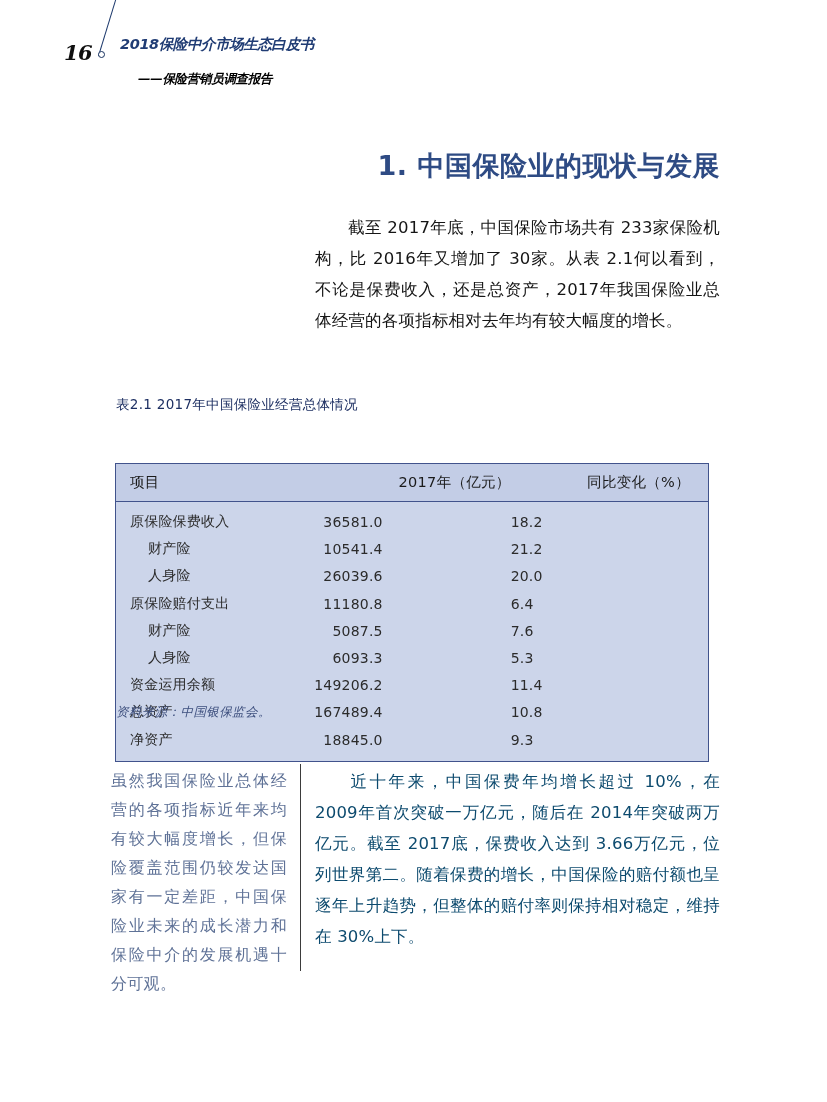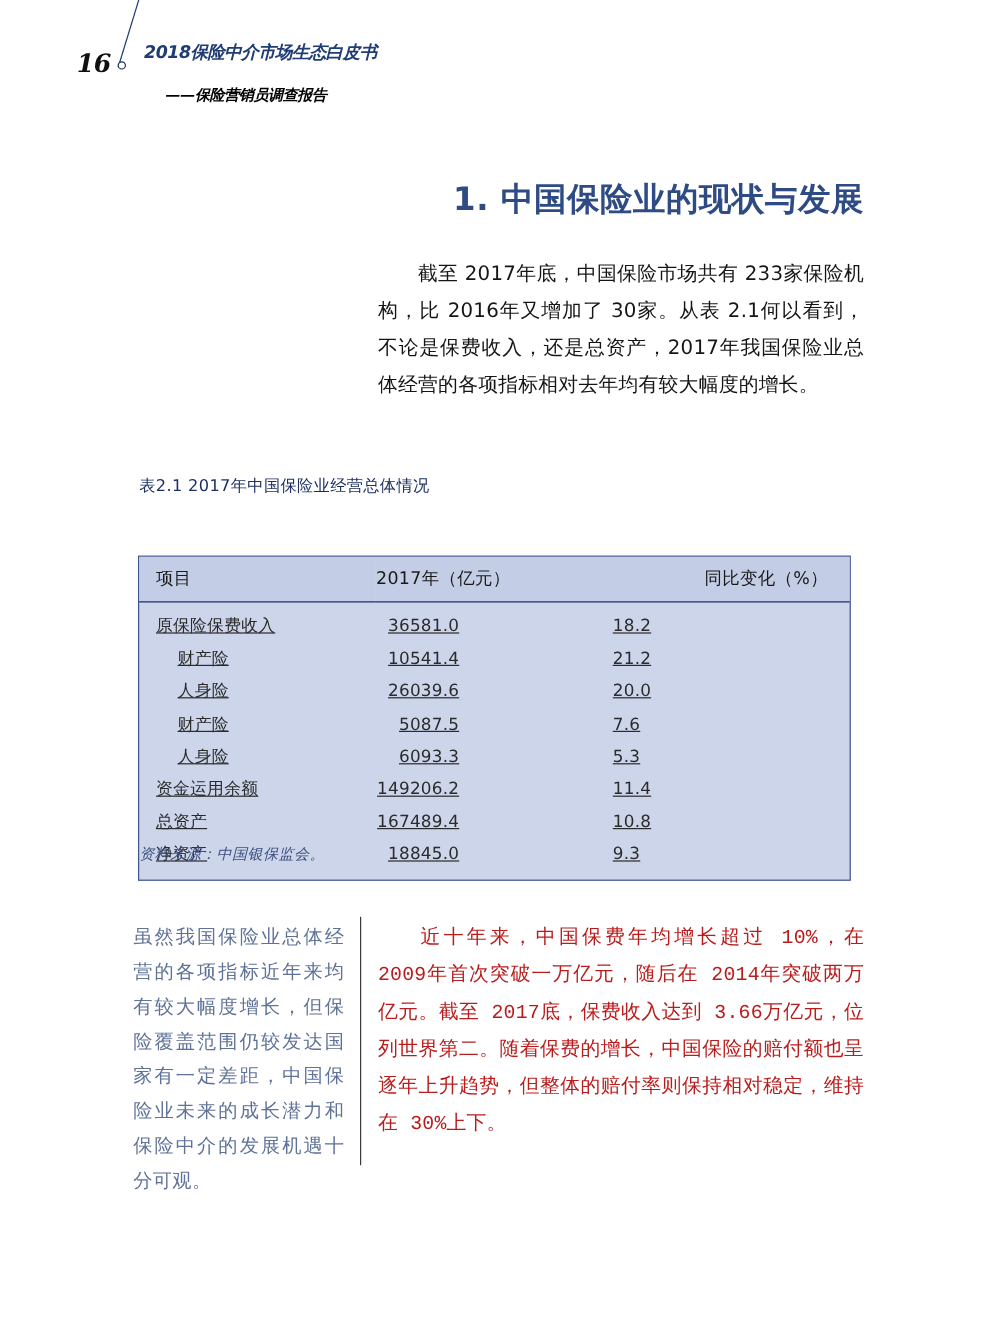--- a/index.html
+++ b/index.html
@@ -142,29 +142,28 @@
   }
   table.data-table thead th {
     border-bottom: 1.2px solid #41538c;
     font-size: 14.5px;
     font-weight: 400;
     color: #1a1a1a;
     padding: 9px 0 9px 0;
     letter-spacing: 0.3px;
   }
   table.data-table thead th.c-item { text-align: left; padding-left: 14px; }
-  table.data-table thead th.c-val  { text-align: left; }
+  table.data-table thead th.c-val  { text-align: right; }
   table.data-table thead th.c-chg  { text-align: right; padding-right: 18px; }
 
   table.data-table tbody td {
     font-size: 14px;
     color: #2b2b2b;
     padding: 4.6px 0;
     letter-spacing: 0.2px;
-    text-decoration: underline;
   }
   table.data-table tbody td.c-item { text-align: left; padding-left: 14px; }
   table.data-table tbody td.c-item.sub { padding-left: 32px; }
   table.data-table tbody td.c-val  { text-align: right; padding-right: 128px; }
   table.data-table tbody td.c-chg  { text-align: left; }
   table.data-table tbody tr:first-child td { padding-top: 11px; }
   table.data-table tbody tr:last-child  td { padding-bottom: 12px; }
 
   .table-source {
     position: absolute;
@@ -199,26 +198,25 @@
     height: 207px;
     background: #3b3b3b;
   }
   .body-para {
     position: absolute;
     left: 315px;
     top: 766px;
     width: 405px;
     font-size: 16.5px;
     line-height: 31px;
-    color: #b91c1c;
+    color: #0c4a6e;
     text-align: justify;
     text-align-last: left;
     text-justify: inter-ideograph;
     letter-spacing: 0.2px;
-    font-family: Liberation Mono, monospace;
   }
 </style>
 </head>
 <body>
 
 <div class="runhead">
   <div class="runhead-rule"></div>
   <div class="runhead-dot"></div>
   <div class="page-number">16</div>
   <div class="runhead-titles">
@@ -252,20 +250,25 @@
         <td class="c-item sub">财产险</td>
         <td class="c-val">10541.4</td>
         <td class="c-chg">21.2</td>
       </tr>
       <tr>
         <td class="c-item sub">人身险</td>
         <td class="c-val">26039.6</td>
         <td class="c-chg">20.0</td>
       </tr>
       <tr>
+        <td class="c-item">原保险赔付支出</td>
+        <td class="c-val">11180.8</td>
+        <td class="c-chg">6.4</td>
+      </tr>
+      <tr>
         <td class="c-item sub">财产险</td>
         <td class="c-val">5087.5</td>
         <td class="c-chg">7.6</td>
       </tr>
       <tr>
         <td class="c-item sub">人身险</td>
         <td class="c-val">6093.3</td>
         <td class="c-chg">5.3</td>
       </tr>
       <tr>

